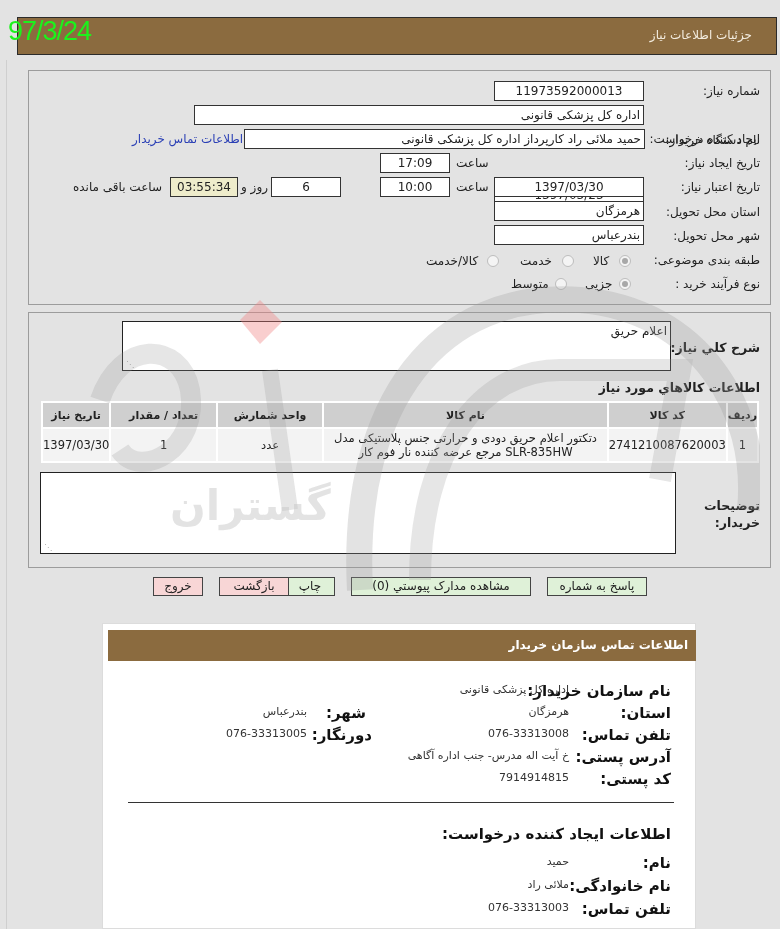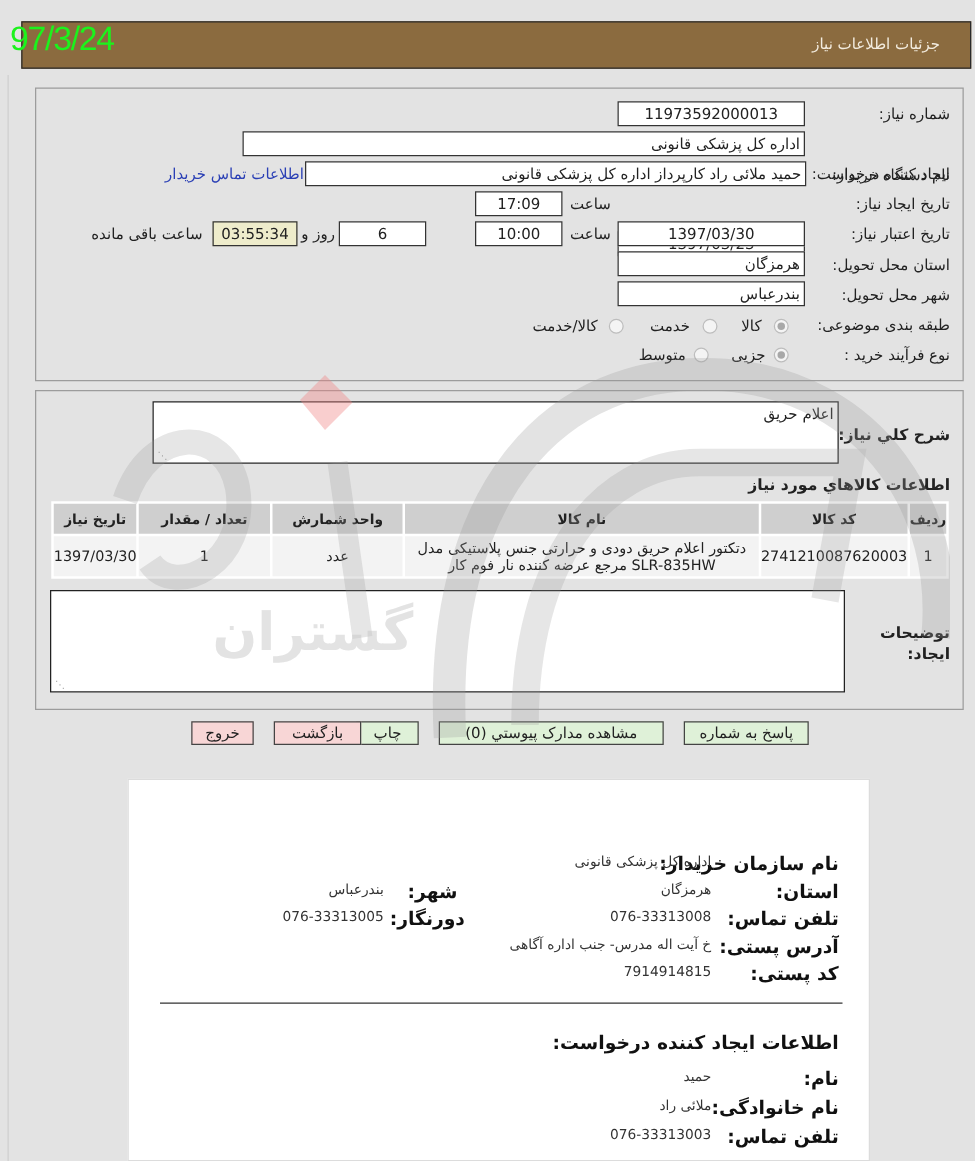--- a/index.html
+++ b/index.html
@@ -191,33 +191,36 @@
         <div>SLR-835HW مرجع عرضه کننده نار فوم کار</div>
       </td>
       <td>عدد</td>
       <td>1</td>
       <td>1397/03/30</td>
     </tr>
   </tbody>
 </table>
 
 <span class="bold-lbl rtl" style="right:20px; top:498px;">توضیحات</span>
-<span class="bold-lbl rtl" style="right:20px; top:515px;">ایجاد:</span>
+<span class="bold-lbl rtl" style="right:20px; top:515px;">خریدار:</span>
 <div class="textarea" style="left:40px; top:472px; width:636px; height:82px;">
   <span></span>
   <span class="grip">⋰</span>
 </div>
 
 <div class="btn green rtl" style="left:547px; width:100px;">پاسخ به شماره</div>
 <div class="btn green rtl" style="left:351px; width:180px;">مشاهده مدارک پیوستي (0)</div>
 <div class="btn green rtl" style="left:285px; width:50px;">چاپ</div>
 <div class="btn pink rtl" style="left:219px; width:70px;">بازگشت</div>
 <div class="btn pink rtl" style="left:153px; width:50px;">خروج</div>
 
 <div class="card rtl">
+  <div class="card-head">
+    <span class="t">اطلاعات تماس سازمان خریدار</span>
+  </div>
 
   <span class="cl" style="right:24px; top:58px;">نام سازمان خریدار:</span>
   <span class="cv" style="right:126px; top:59px;">اداره کل پزشکی قانونی</span>
 
   <span class="cl" style="right:24px; top:80px;">استان:</span>
   <span class="cv" style="right:126px; top:81px;">هرمزگان</span>
   <span class="cl" style="right:329px; top:80px;">شهر:</span>
   <span class="cv" style="right:388px; top:81px;">بندرعباس</span>
 
   <span class="cl" style="right:24px; top:102px;">تلفن تماس:</span>

